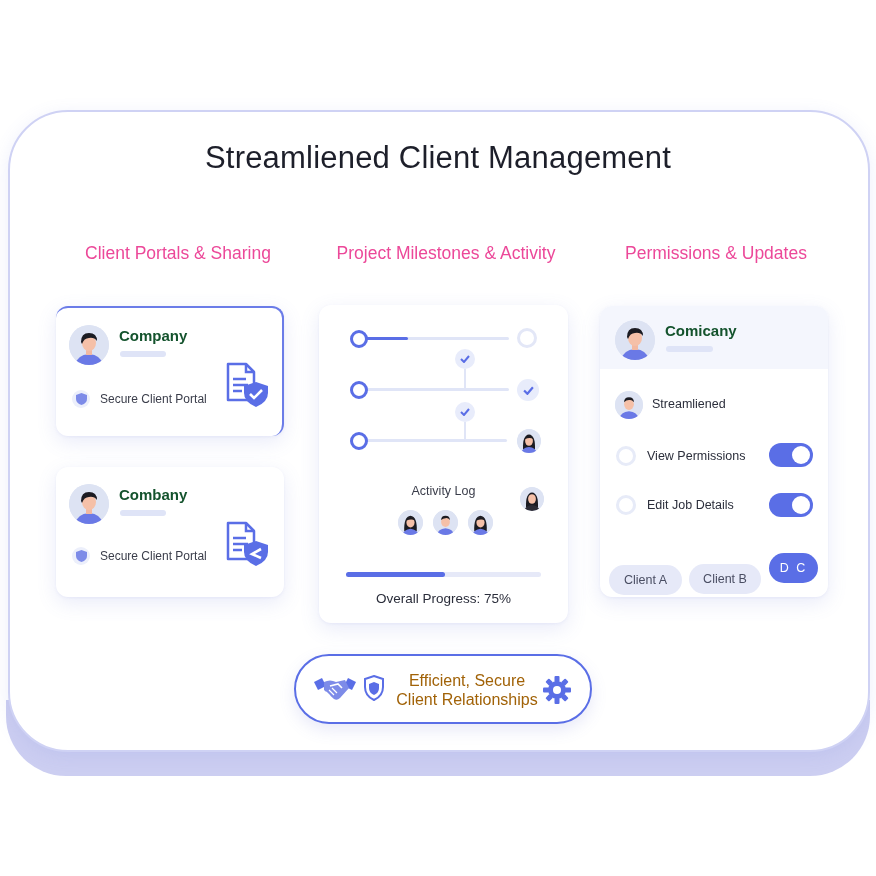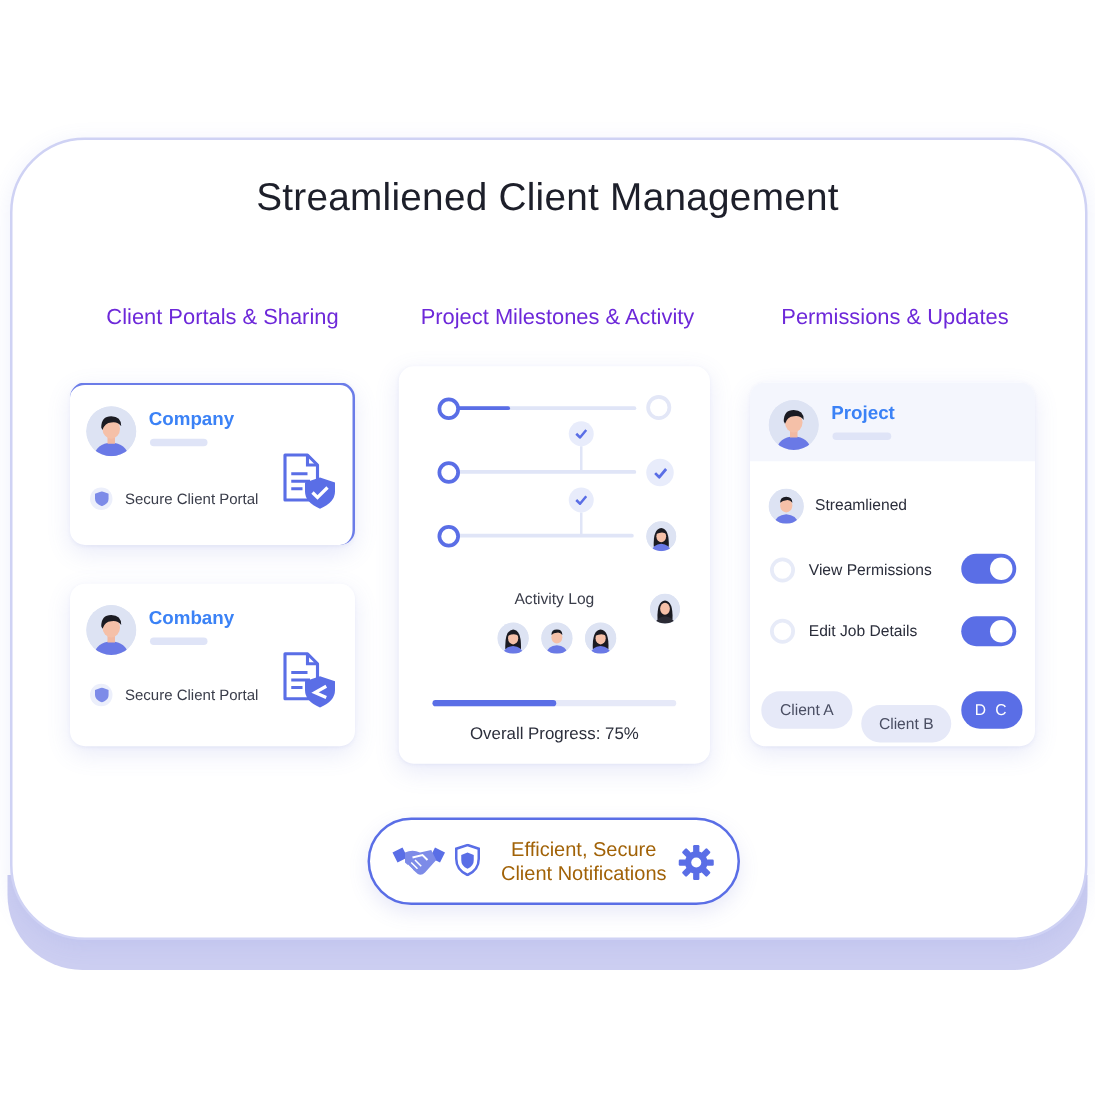--- a/index.html
+++ b/index.html
@@ -14,31 +14,31 @@
     position: absolute; left: 8px; top: 110px; width: 862px; height: 642px;
     background: #ffffff; border-radius: 60px;
     border: 2px solid #cfd2f4;
     box-shadow: 0 4px 18px rgba(110,120,220,0.12);
   }
   .title {
     position: absolute; left: 0; top: 140px; width: 876px; text-align: center;
     font-size: 31px; font-weight: 400; color: #1d1f2a; letter-spacing: 0.2px;
   }
   .col-head {
-    position: absolute; top: 243px; font-size: 17.5px; color: #6d28d9; text-align: center;
+    position: absolute; top: 243px; font-size: 17.5px; color: #ec4899; text-align: center;
   }
   .card {
     position: absolute; background: #fff; border-radius: 12px;
     box-shadow: 0 6px 20px rgba(100,110,210,0.14), 0 1px 3px rgba(100,110,210,0.08);
   }
   .avatar {
     position: absolute; border-radius: 50%; background: #dde3f3; overflow: hidden;
   }
   .avatar svg { width: 100%; height: 100%; display: block; }
-  .co-name { position: absolute; font-size: 15px; font-weight: 700; color: #3b82f6; }
+  .co-name { position: absolute; font-size: 15px; font-weight: 700; color: #14532d; }
   .co-bar { position: absolute; height: 6px; border-radius: 3px; background: #dfe4f7; }
   .portal-row { position: absolute; display: flex; align-items: center; gap: 10px; font-size: 12px; color: #3a3d4a; }
   .mini-shield { width: 18px; height: 18px; border-radius: 50%; background: #eceffb; display: flex; align-items: center; justify-content: center; }
   .doc-icon { position: absolute; }
 
   .ms-line { position: absolute; height: 3px; background: #e0e5f7; border-radius: 2px; }
   .ms-fill { position: absolute; height: 3px; background: #5a6ee6; border-radius: 2px; }
   .ring { position: absolute; width: 18px; height: 18px; border-radius: 50%; border: 3px solid #5a6ee6; background: #fff; }
   .ring-empty { position: absolute; width: 20px; height: 20px; border-radius: 50%; border: 3px solid #e3e7f7; background: #fff; }
   .check-dot { position: absolute; width: 20px; height: 20px; border-radius: 50%; background: #e8ecfb; display: flex; align-items: center; justify-content: center; }
@@ -130,21 +130,21 @@
         <path d="M22 2 V10 H30" fill="none" stroke="#5a6ee6" stroke-width="2.5"></path>
         <line x1="9" y1="17" x2="22" y2="17" stroke="#5a6ee6" stroke-width="2.5"></line>
         <line x1="9" y1="23" x2="24" y2="23" stroke="#5a6ee6" stroke-width="2.5"></line>
         <line x1="9" y1="29" x2="18" y2="29" stroke="#5a6ee6" stroke-width="2.5"></line>
         <path d="M32 20 L44 24 V31 Q44 40 32 45 Q20 40 20 31 V24Z" fill="#5a6ee6"></path>
         <path d="M37 28 L28 33 L37 37" stroke="#fff" stroke-width="2.6" fill="none"></path>
       </svg>
   </div>
 </div>
 
-<div class="card" style="left:319px;top:293px;width:249px;height:318px;">
+<div class="card" style="left:319px;top:305px;width:249px;height:318px;">
 
   <div class="ms-line" style="left:40px;top:32px;width:150px;"></div>
   <div class="ms-fill" style="left:40px;top:32px;width:49px;"></div>
   <div class="ring" style="left:31px;top:25px;"></div>
   <div class="ring-empty" style="left:198px;top:23px;"></div>
 
   <div class="check-dot" style="left:136px;top:44px;">
       <svg width="10" height="8" viewBox="0 0 10 8">
         <path d="M1 4 L4 7 L9 1" stroke="#5a6ee6" stroke-width="2" fill="none"></path>
       </svg>
@@ -225,42 +225,42 @@
   <div style="position:absolute;left:0;top:0;width:228px;height:63px;background:#f4f6fd;"></div>
   <div class="avatar" style="left:15px;top:14px;width:40px;height:40px;">
     <svg viewBox="0 0 40 40">
         <circle cx="20" cy="20" r="20" fill="#dde3f3"></circle>
         <path d="M6 40 Q8 30 20 29 Q32 30 34 40Z" fill="#6a79e6"></path>
         <rect x="17" y="23" width="6" height="7" fill="#f2b9a2"></rect>
         <ellipse cx="20" cy="18" rx="7" ry="8" fill="#f5c0a8"></ellipse>
         <path d="M12 17 Q12 8 20 8 Q28 8 28 16 Q25 12 20 13 Q15 13 13 19Z" fill="#1b1b22"></path>
       </svg>
   </div>
-  <div class="co-name" style="left:65px;top:16px;">Project</div>
+  <div class="co-name" style="left:65px;top:16px;">Comicany</div>
   <div class="co-bar" style="left:66px;top:40px;width:47px;"></div>
 
   <div class="avatar" style="left:15px;top:85px;width:28px;height:28px;">
     <svg viewBox="0 0 40 40">
         <circle cx="20" cy="20" r="20" fill="#dde3f3"></circle>
         <path d="M6 40 Q8 30 20 29 Q32 30 34 40Z" fill="#6a79e6"></path>
         <ellipse cx="20" cy="19" rx="7" ry="8" fill="#f5c0a8"></ellipse>
         <path d="M13 16 Q13 9 20 9 Q27 9 27 16 Q24 12 20 13 Q16 13 13 16Z" fill="#1b1b22"></path>
       </svg>
   </div>
   <div class="perm-label" style="left:52px;top:91px;">Streamliened</div>
 
   <div class="radio" style="left:16px;top:140px;"></div>
   <div class="perm-label" style="left:47px;top:143px;">View Permissions</div>
   <div class="toggle" style="left:169px;top:137px;"></div>
 
   <div class="radio" style="left:16px;top:189px;"></div>
   <div class="perm-label" style="left:47px;top:192px;">Edit Job Details</div>
   <div class="toggle" style="left:169px;top:187px;"></div>
 
-  <div class="chip light" style="left:9px;top:247px;width:73px;">Client A</div>
+  <div class="chip light" style="left:9px;top:259px;width:73px;">Client A</div>
   <div class="chip light" style="left:89px;top:258px;width:72px;">Client B</div>
   <div class="chip active" style="left:169px;top:247px;width:49px;">D C</div>
 </div>
 
 <div class="pill">
   <div style="position:absolute;left:16px;top:20px;">
     <svg width="46" height="28" viewBox="0 0 46 28">
         <path d="M2 6 L10 2 L14 10 L6 14Z" fill="#5a6ee6"></path>
         <path d="M44 6 L36 2 L32 10 L40 14Z" fill="#5a6ee6"></path>
         <path d="M12 6 Q18 3 24 6 L33 4 L37 12 L28 22 Q25 25 22 23 L12 14Z" fill="#7d8be8"></path>
@@ -269,21 +269,21 @@
       </svg>
   </div>
   <div style="position:absolute;left:68px;top:19px;">
     <svg width="20" height="26" viewBox="0 0 20 26">
         <path d="M10 1 L19 4 V12 Q19 21 10 25 Q1 21 1 12 V4Z" fill="#fff" stroke="#5a6ee6" stroke-width="2"></path>
         <path d="M10 7 L15 9 V13 Q15 18 10 20 Q5 18 5 13 V9Z" fill="#5a6ee6"></path>
       </svg>
   </div>
   <div class="pill-text">
     <div>Efficient, Secure</div>
-    <div>Client Notifications</div>
+    <div>Client Relationships</div>
   </div>
   <div style="position:absolute;left:246px;top:19px;">
     <svg width="30" height="30" viewBox="0 0 30 30">
         <g fill="#5a6ee6">
           <circle cx="15" cy="15" r="9"></circle>
           <rect x="12.5" y="1" width="5" height="6" rx="1"></rect>
           <rect x="12.5" y="23" width="5" height="6" rx="1"></rect>
           <rect x="1" y="12.5" width="6" height="5" rx="1"></rect>
           <rect x="23" y="12.5" width="6" height="5" rx="1"></rect>
           <rect x="12.5" y="1" width="5" height="6" rx="1" transform="rotate(45 15 15)"></rect>

